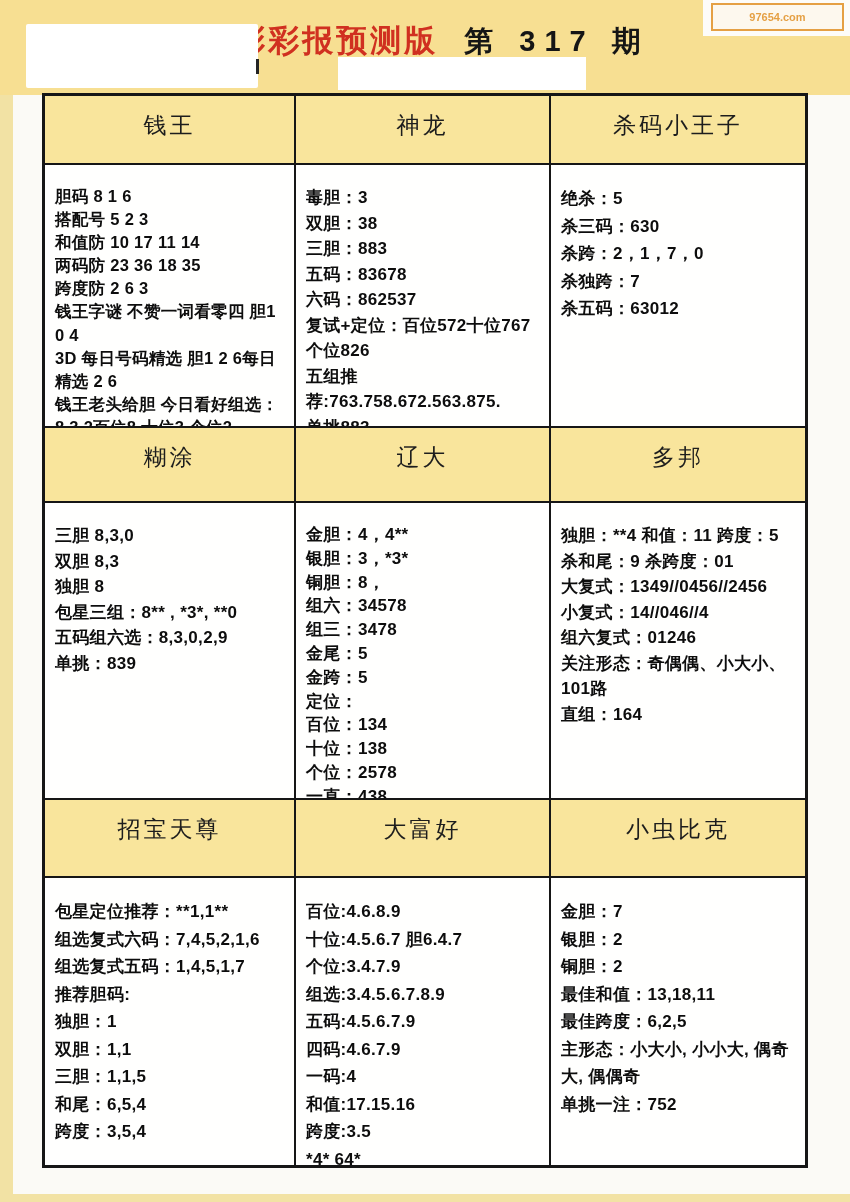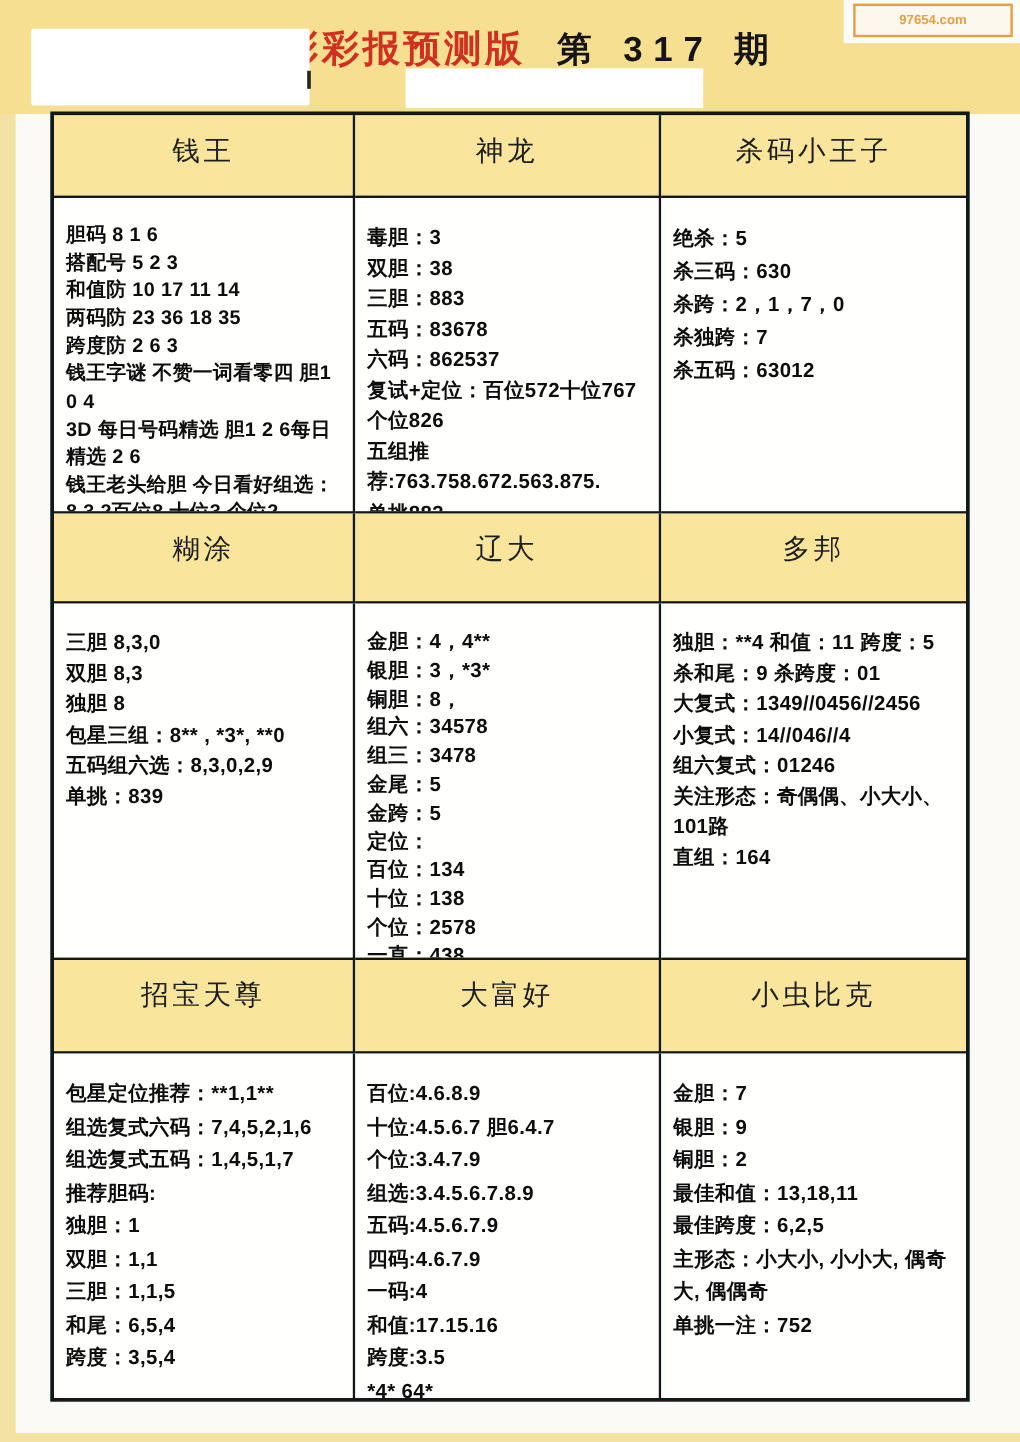--- a/index.html
+++ b/index.html
@@ -26,21 +26,21 @@
   .stray-mark { position:absolute; left:256px; top:59px; width:3px; height:15px;
     background:#242424; }
   .wm-backing { position:absolute; right:0; top:0; width:147px; height:36px;
     background:#fdfcf9; }
   .wm-box { position:absolute; right:6px; top:3px; width:133px; height:28px;
     border:2px solid var(--watermark-orange,#e5a044);
     display:flex; align-items:center; justify-content:center; background:#fdf8ee; }
   .wm-text { color:var(--watermark-orange,#e5a044); font-size:11px; font-weight:700; }
 
   .grid-table { position:absolute; left:42px; top:93px; width:766px; height:1075px;
-    border:3px solid var(--border-black,#161616); background:#14b8a6;
+    border:3px solid var(--border-black,#161616); background:#0c4a6e;
     display:grid; grid-template-columns:251px 255px 1fr;
     grid-template-rows:69px 263px 75px 297px 78px 1fr; }
   .cell { border-right:2px solid var(--border-black,#161616);
     border-bottom:2px solid var(--border-black,#161616); overflow:hidden; }
   .last-col { border-right:none; }
   .last-row { border-bottom:none; }
   .hdr { background:var(--header-yellow,#f9e59c); text-align:center;
     padding-top:14px; font-size:23px; letter-spacing:3px; color:#1d1d1d;
     font-family:"Liberation Serif","DejaVu Serif",serif; font-weight:500; }
   .body { background:#fffffe; padding:20px 7px 4px 10px; color:#0d0d0d;
@@ -158,21 +158,21 @@
     <div class="line">组选:3.4.5.6.7.8.9</div>
     <div class="line">五码:4.5.6.7.9</div>
     <div class="line">四码:4.6.7.9</div>
     <div class="line">一码:4</div>
     <div class="line">和值:17.15.16</div>
     <div class="line">跨度:3.5</div>
     <div class="line">*4* 64*</div>
   </div>
   <div class="cell body r3 last-col last-row">
     <div class="line">金胆：7</div>
-    <div class="line">银胆：9</div>
+    <div class="line">银胆：2</div>
     <div class="line">铜胆：2</div>
     <div class="line">最佳和值：13,18,11</div>
     <div class="line">最佳跨度：6,2,5</div>
     <div class="line">主形态：小大小, 小小大, 偶奇大, 偶偶奇</div>
     <div class="line">单挑一注：752</div>
   </div>
 </div>
 
 <div class="bottom-strip"></div>
 

